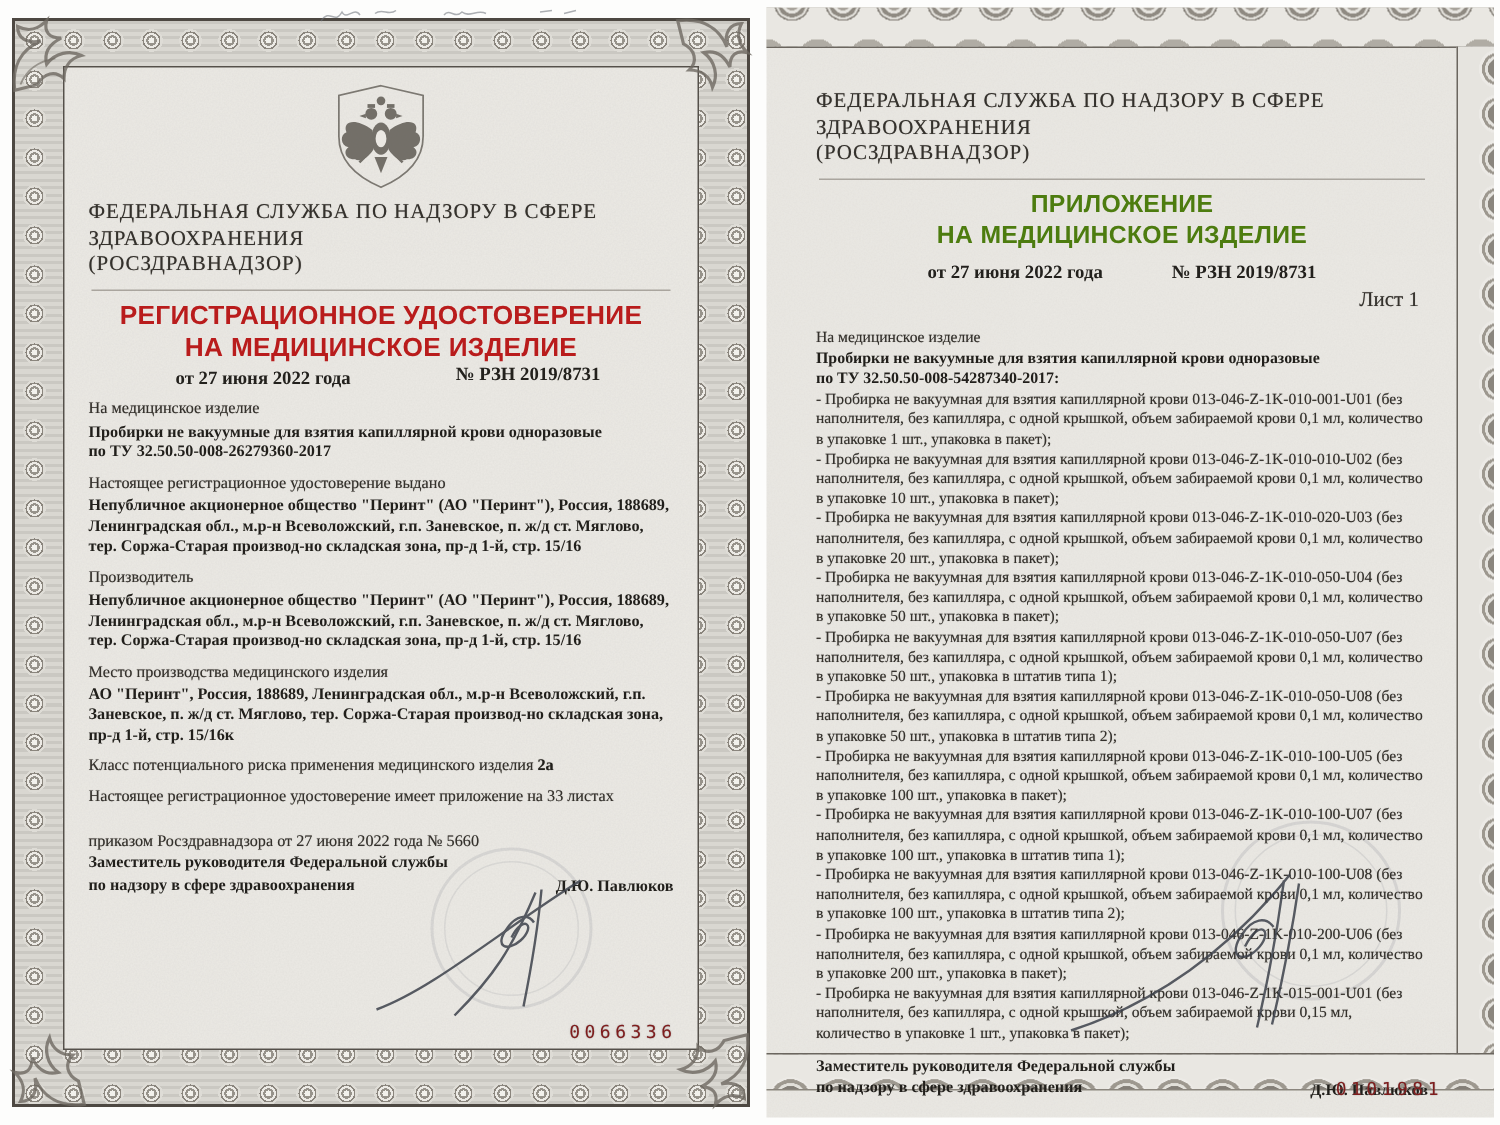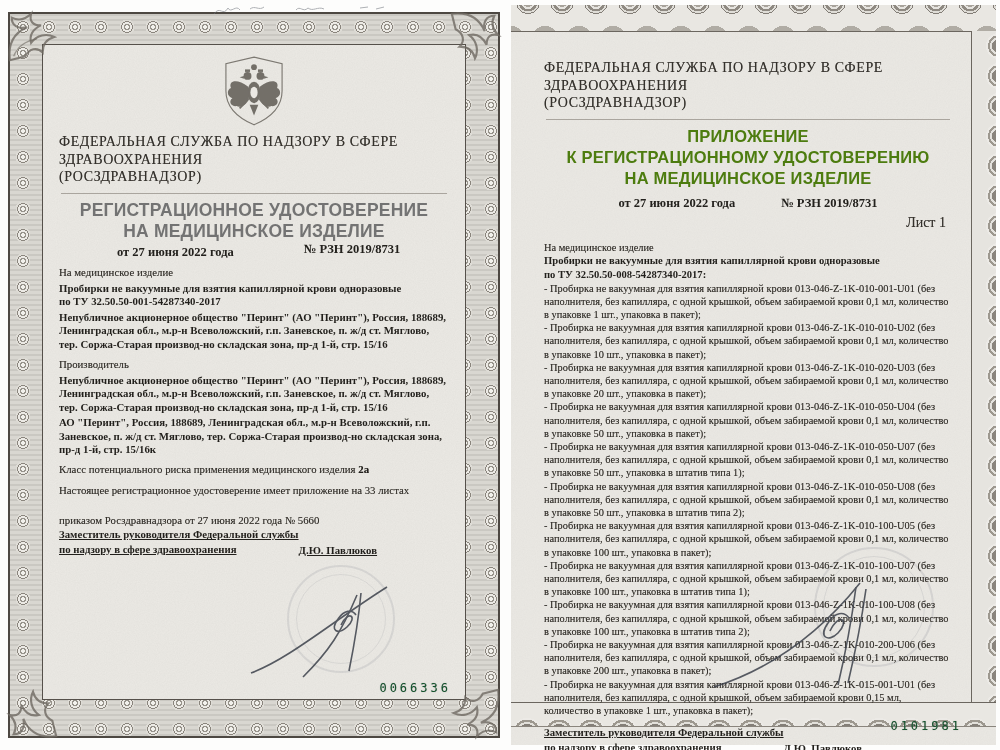--- a/index.html
+++ b/index.html
@@ -22,32 +22,32 @@
   .corner.tl{left:-6px;top:-6px;}
   .corner.tr{right:-6px;top:-6px;transform:rotate(90deg);}
   .corner.br{right:-6px;bottom:-6px;transform:rotate(180deg);}
   .corner.bl{left:-6px;bottom:-6px;transform:rotate(270deg);}
   .noise{position:absolute;inset:0;width:100%;height:100%;z-index:0;pointer-events:none;}
   .content{position:relative;z-index:1;}
   .emblem{display:block;margin:2px auto 6px auto;width:72px;height:72px;opacity:.85;}
   .agency{font-size:14px;letter-spacing:.6px;line-height:1.25;}
   .sep{border:none;border-top:1px solid #9a958d;margin:7px 2px 6px 2px;opacity:.8;}
   .doc-title{font-family:"Liberation Sans",sans-serif;font-weight:700;text-align:center;
-    font-size:17.5px;line-height:1.22;letter-spacing:.2px;color:#737373;}
+    font-size:17.5px;line-height:1.22;letter-spacing:.2px;color:#b91c1c;}
   .daterow{display:flex;align-items:flex-start;margin:3px 0 6px 0;font-size:12.5px;font-weight:700;color:#23211d;}
   .daterow .d{margin-left:58px;}
   .daterow .n{margin-left:70px;position:relative;top:-3px;}
   .p{font-size:10.8px;line-height:1.25;margin:7px 0 0 0;}
   .p0{margin-top:2px;}
   .bold-block{font-weight:700;color:#211f1b;}
   .footer-left{margin-top:16px;font-size:10.8px;line-height:1.3;}
-  .signer{display:flex;align-items:flex-end;font-weight:700;color:#211f1b;text-decoration:underline;}
+  .signer{display:flex;justify-content:space-between;align-items:flex-end;font-weight:700;color:#211f1b;}
   .signer .lines{line-height:1.35;}
   .serial{position:absolute;font-family:"DejaVu Sans Mono",monospace;font-size:12px;
-    letter-spacing:3px;color:#14532d;text-shadow:0 0 1px rgba(110,110,110,.6);}
+    letter-spacing:3px;color:#7f1d1d;text-shadow:0 0 1px rgba(110,110,110,.6);}
   .serial-left{right:14px;bottom:4px;}
   .stamp{position:absolute;border:2px solid rgba(95,100,115,.25);border-radius:50%;}
   .stamp::before{content:"";position:absolute;inset:7px;border:1px solid rgba(95,100,115,.22);border-radius:50%;}
   .sig-svg{position:absolute;z-index:2;}
   
   .doc-right{position:absolute;left:511px;top:5px;width:485px;height:740px;background:#ebe9e4;}
   .band-top{position:absolute;top:0;left:0;right:0;height:26px;border-bottom:1.5px solid #6b665f;
     background-color:#e9e7e2;
     background-image:
       radial-gradient(circle at 50% -3px, #ecebe7 0 3px, #a8a39b 3px 5px, #e6e4df 5px 7px, #8f8a82 7px 9.5px, #dfddd7 9.5px 11px, #827d76 11px 12px, rgba(0,0,0,0) 12px),
@@ -138,28 +138,30 @@
           <div>НА МЕДИЦИНСКОЕ ИЗДЕЛИЕ</div>
         </div>
         <div class="daterow">
           <span class="d">от  27 июня 2022 года</span>
           <span class="n">№  РЗН 2019/8731</span>
         </div>
 
         <div class="p p0 t">На медицинское изделие</div>
         <div class="p p0 bold-block">
           <div>Пробирки не вакуумные для взятия капиллярной крови одноразовые</div>
-          <div>по ТУ 32.50.50-001-54287340-2017</div>
-        </div>
-
+          <div>по ТУ 32.50.50-008-26279360-2017</div>
+        </div>
+
+        <div class="p t">Настоящее регистрационное удостоверение выдано</div>
         <div class="p p0 bold-block">Непубличное акционерное общество "Перинт" (АО "Перинт"), Россия, 188689, Ленинградская обл., м.р-н Всеволожский, г.п. Заневское, п. ж/д ст. Мяглово, тер. Соржа-Старая производ-но складская зона, пр-д 1-й, стр. 15/16</div>
 
         <div class="p t">Производитель</div>
         <div class="p p0 bold-block">Непубличное акционерное общество "Перинт" (АО "Перинт"), Россия, 188689, Ленинградская обл., м.р-н Всеволожский, г.п. Заневское, п. ж/д ст. Мяглово, тер. Соржа-Старая производ-но складская зона, пр-д 1-й, стр. 15/16</div>
 
+        <div class="p t">Место производства медицинского изделия</div>
         <div class="p p0 bold-block">АО "Перинт", Россия, 188689, Ленинградская обл., м.р-н Всеволожский, г.п. Заневское, п. ж/д ст. Мяглово, тер. Соржа-Старая производ-но складская зона, пр-д 1-й, стр. 15/16к</div>
 
         <div class="p t"><span>Класс потенциального риска применения медицинского изделия</span> <b>2а</b></div>
         <div class="p t">Настоящее регистрационное удостоверение имеет приложение на 33 листах</div>
 
         <div class="footer-left">
           <div class="t">приказом Росздравнадзора от 27 июня 2022 года № 5660</div>
           <div class="signer">
             <div class="lines">
               <div>Заместитель руководителя Федеральной службы</div>
@@ -197,21 +199,20 @@
 
     <div class="content-right">
       <div class="agency t">
         <div>ФЕДЕРАЛЬНАЯ СЛУЖБА ПО НАДЗОРУ В СФЕРЕ ЗДРАВООХРАНЕНИЯ</div>
         <div>(РОСЗДРАВНАДЗОР)</div>
       </div>
       <hr class="sep">
 
       <div class="doc-title-r">
         <div>ПРИЛОЖЕНИЕ</div>
-        <div>К РЕГИСТРАЦИОННОМУ УДОСТОВЕРЕНИЮ</div>
         <div>НА МЕДИЦИНСКОЕ ИЗДЕЛИЕ</div>
       </div>
       <div class="daterow-r">
         <span>от  27 июня 2022 года</span>
         <span>№  РЗН 2019/8731</span>
       </div>
       <div class="sheet-label t">Лист 1</div>
 
       <div class="item t">На медицинское изделие</div>
       <div class="heading-r">

